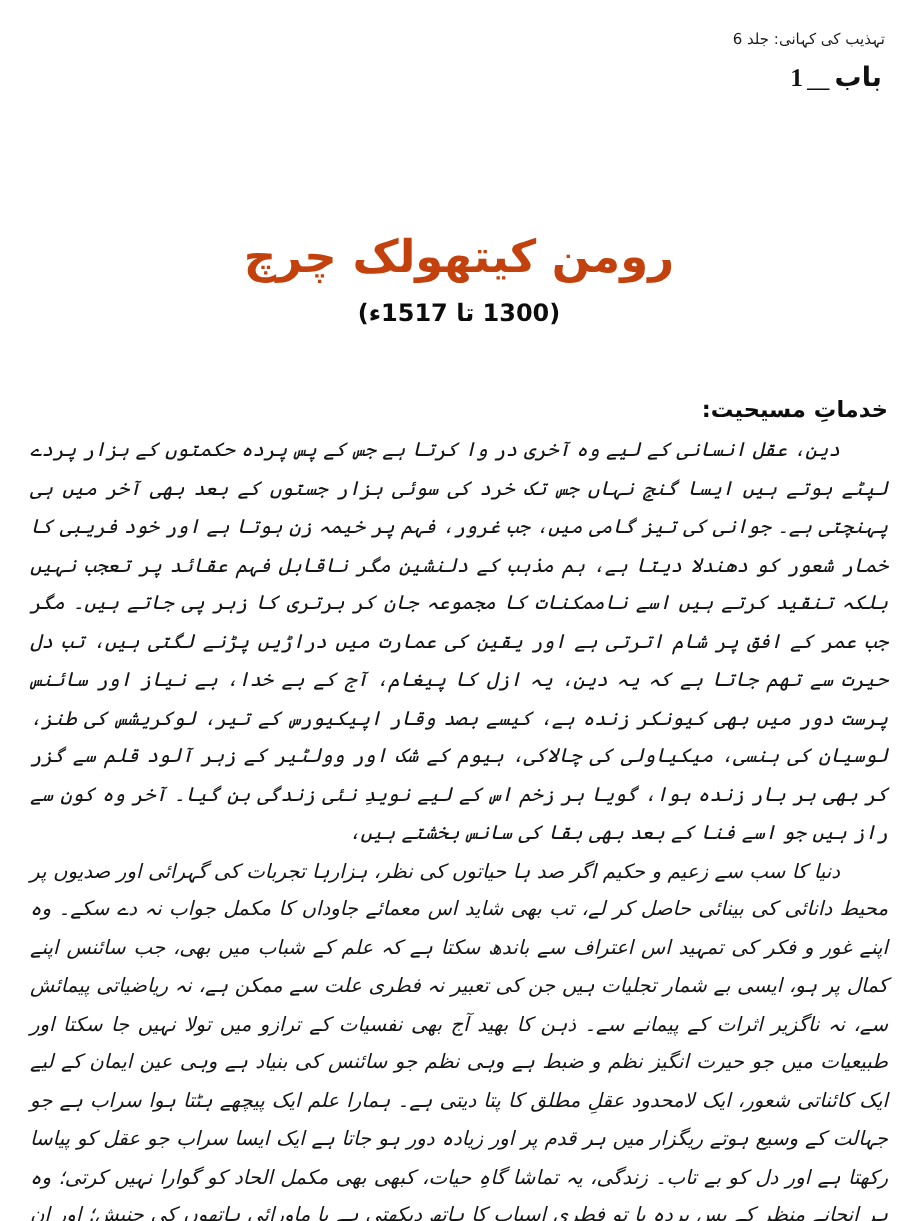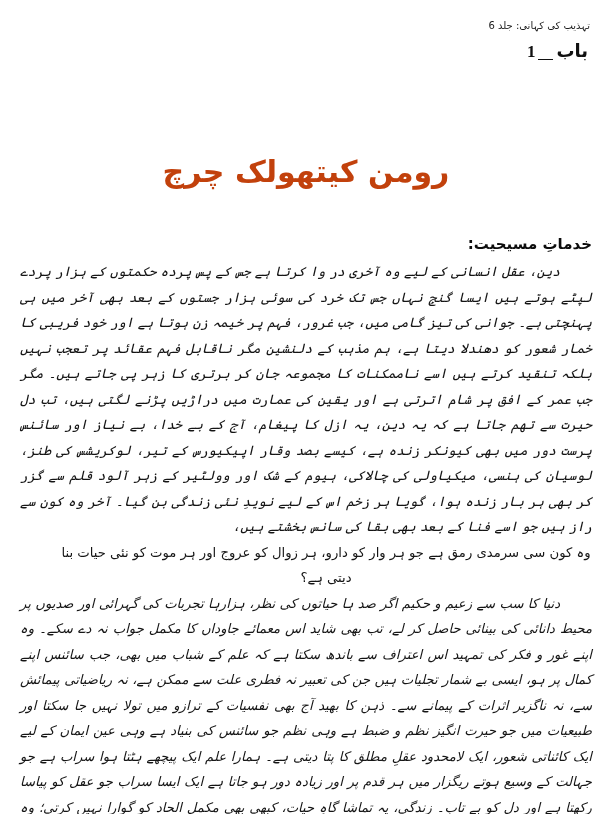--- a/index.html
+++ b/index.html
@@ -130,20 +130,20 @@
     <div class="head-right">تہذیب کی کہانی: جلد 6</div>
   </header>
 
   <div class="chapter-line">
     <span>باب</span>
     <span class="chapter-rule"></span>
     <span class="chapter-num">1</span>
   </div>
 
   <h1 class="title">رومن کیتھولک چرچ</h1>
+  <div class="subtitle">(1300 تا 1517ء)</div>
 
   <h2 class="section-heading">خدماتِ مسیحیت:</h2>
 
   <p class="body-para first-indent">دین، عقل انسانی کے لیے وہ آخری در وا کرتا ہے جس کے پس پردہ حکمتوں کے ہزار پردے لپٹے ہوتے ہیں ایسا گنجِ نہاں جس تک خرد کی سوئی ہزار جستوں کے بعد بھی آخر میں ہی پہنچتی ہے۔ جوانی کی تیز گامی میں، جب غرور، فہم پر خیمہ زن ہوتا ہے اور خود فریبی کا خمار شعور کو دھندلا دیتا ہے، ہم مذہب کے دلنشین مگر ناقابل فہم عقائد پر تعجب نہیں بلکہ تنقید کرتے ہیں اسے ناممکنات کا مجموعہ جان کر برتری کا زہر پی جاتے ہیں۔ مگر جب عمر کے افق پر شام اترتی ہے اور یقین کی عمارت میں دراڑیں پڑنے لگتی ہیں، تب دل حیرت سے تھم جاتا ہے کہ یہ دین، یہ ازل کا پیغام، آج کے بے خدا، بے نیاز اور سائنس پرست دور میں بھی کیونکر زندہ ہے، کیسے بصد وقار اپیکیورس کے تیر، لوکریشس کی طنز، لوسیان کی ہنسی، میکیاولی کی چالاکی، ہیوم کے شک اور وولٹیر کے زہر آلود قلم سے گزر کر بھی ہر بار زندہ ہوا، گویا ہر زخم اس کے لیے نویدِ نئی زندگی بن گیا۔ آخر وہ کون سے راز ہیں جو اسے فنا کے بعد بھی بقا کی سانس بخشتے ہیں،</p>
-  <div class="closing-line">وہ کون سی سرمدی رمق ہے جو ہر وار کو دارو، ہر زوال کو عروج اور ہر موت کو نئی حیات بنا دیتی ہے؟</div>
   <p class="body-para first-indent">دنیا کا سب سے زعیم و حکیم اگر صد ہا حیاتوں کی نظر، ہزارہا تجربات کی گہرائی اور صدیوں پر محیط دانائی کی بینائی حاصل کر لے، تب بھی شاید اس معمائے جاوداں کا مکمل جواب نہ دے سکے۔ وہ اپنے غور و فکر کی تمہید اس اعتراف سے باندھ سکتا ہے کہ علم کے شباب میں بھی، جب سائنس اپنے کمال پر ہو، ایسی بے شمار تجلیات ہیں جن کی تعبیر نہ فطری علت سے ممکن ہے، نہ ریاضیاتی پیمائش سے، نہ ناگزیر اثرات کے پیمانے سے۔ ذہن کا بھید آج بھی نفسیات کے ترازو میں تولا نہیں جا سکتا اور طبیعیات میں جو حیرت انگیز نظم و ضبط ہے وہی نظم جو سائنس کی بنیاد ہے وہی عین ایمان کے لیے ایک کائناتی شعور، ایک لامحدود عقلِ مطلق کا پتا دیتی ہے۔ ہمارا علم ایک پیچھے ہٹتا ہوا سراب ہے جو جہالت کے وسیع ہوتے ریگزار میں ہر قدم پر اور زیادہ دور ہو جاتا ہے ایک ایسا سراب جو عقل کو پیاسا رکھتا ہے اور دل کو بے تاب۔ زندگی، یہ تماشا گاہِ حیات، کبھی بھی مکمل الحاد کو گوارا نہیں کرتی؛ وہ ہر انجانے منظر کے پس پردہ یا تو فطری اسباب کا ہاتھ دیکھتی ہے یا ماورائی ہاتھوں کی جنبش؛ اور ان میں سے کسی ایک کو بنیاد بنا کر عمل کی راہ چنتی ہے۔ صرف وہی قلیل لوگ ہیں جن کے اذہان میں اتنی وسعت ہے کہ تضادات کے ہجوم میں بھی حکم صادر کرنے سے رک سکیں۔ لیکن اکثریت انسان، جن کے دل دکھوں سے چھلنی اور روحیں زندگی کے تھپیڑوں سے نڈھال ہوتی ہیں، اُن اسرار و رموز</p>
 
 </div>
 
 </body></html>

